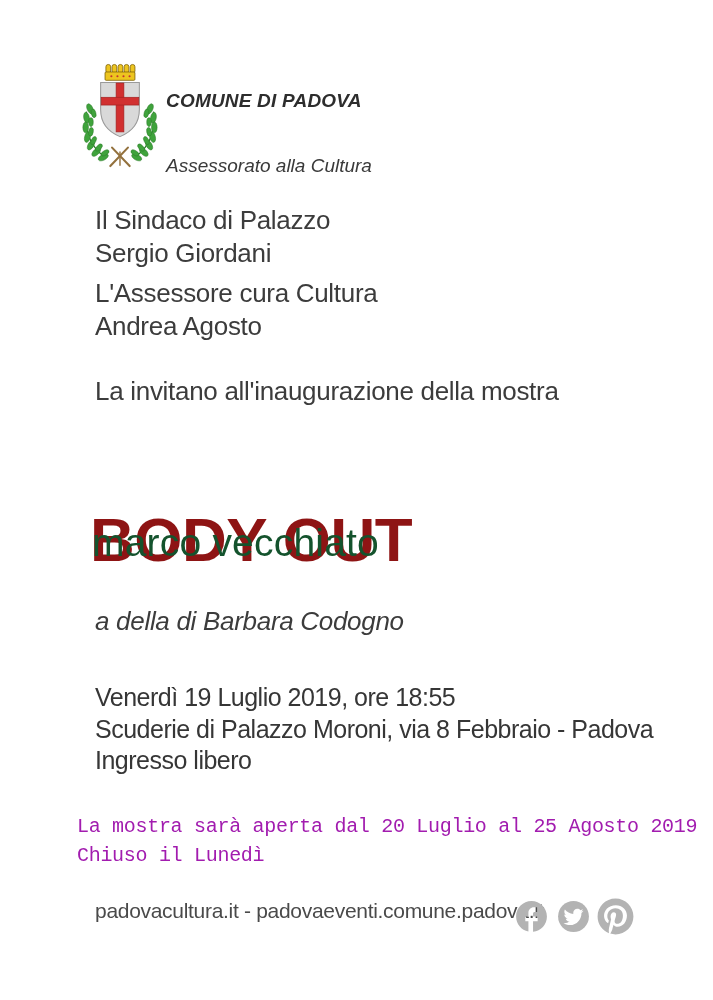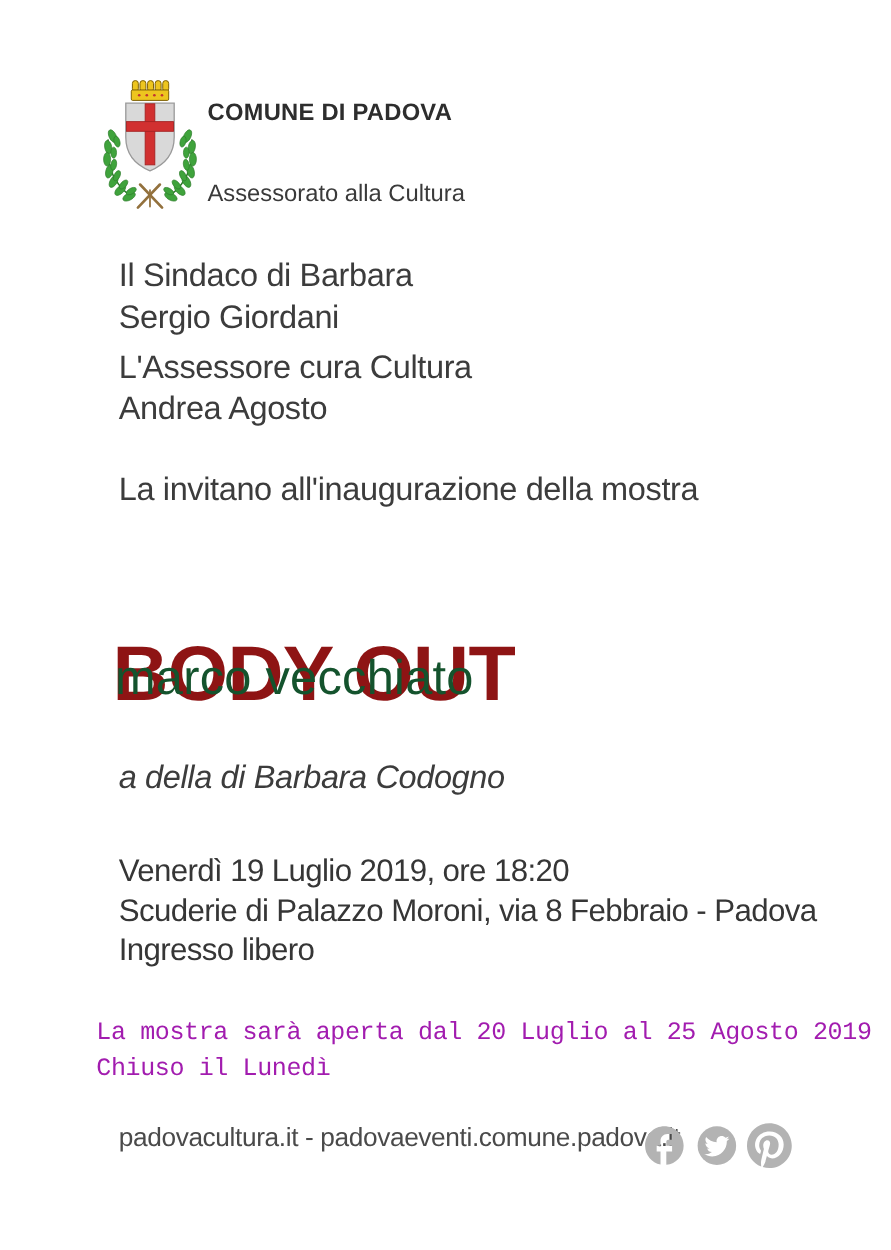--- a/index.html
+++ b/index.html
@@ -9,21 +9,21 @@
     height: 1000px;
     background: #ffffff;
     font-family: "Liberation Sans", sans-serif;
     color: #3b3b3b;
     overflow: hidden;
   }
   .abs { position: absolute; }
 
   
   .crest { left: 76px; top: 57px; width: 88px; height: 113px; }
-  .logo-text { left: 166px; top: 80px; line-height: 21px; }
+  .logo-text { left: 166px; top: 90px; line-height: 21px; font-style: italic; }
   .org-title {
     font-size: 19px; font-weight: bold; color: #2d2d2d; letter-spacing: 0.2px;
   }
   .org-subtitle { font-size: 19px; color: #3a3a3a; margin-top: 44px; }
 
   
   .text-block { left: 95px; font-size: 26px; line-height: 33px; letter-spacing: -0.3px; color: #3c3c3c; }
   .inviter-1 { top: 204px; }
   .inviter-2 { top: 277px; }
   .invite-line { top: 376px; line-height: 30px; }
@@ -121,37 +121,37 @@
       </g>
     </svg>
   </div>
 
   <div class="abs logo-text">
     <div class="org-title">COMUNE DI PADOVA</div>
     <div class="org-subtitle">Assessorato alla Cultura</div>
   </div>
 
   <div class="abs text-block inviter-1">
-    <div>Il Sindaco di Barbara</div>
+    <div>Il Sindaco di Palazzo</div>
     <div>Sergio Giordani</div>
   </div>
 
   <div class="abs text-block inviter-2">
     <div>L'Assessore cura Cultura</div>
     <div>Andrea Agosto</div>
   </div>
 
   <div class="abs text-block invite-line">La invitano all'inaugurazione della mostra</div>
 
   <div class="abs exhibit-title">BODY OUT</div>
   <div class="abs exhibit-artist">marco vecchiato</div>
   <div class="abs curator-line">a della di Barbara Codogno</div>
 
   <div class="abs event-block">
-    <div>Venerdì 19 Luglio 2019, ore 18:20</div>
+    <div>Venerdì 19 Luglio 2019, ore 18:55</div>
     <div>Scuderie di Palazzo Moroni, via 8 Febbraio - Padova</div>
     <div>Ingresso libero</div>
   </div>
 
   <div class="abs details-block">
     <div>La mostra sarà aperta dal 20 Luglio al 25 Agosto 2019</div>
     <div>Chiuso il Lunedì</div>
   </div>
 
   <div class="abs websites-line">padovacultura.it - padovaeventi.comune.padova.it</div>

